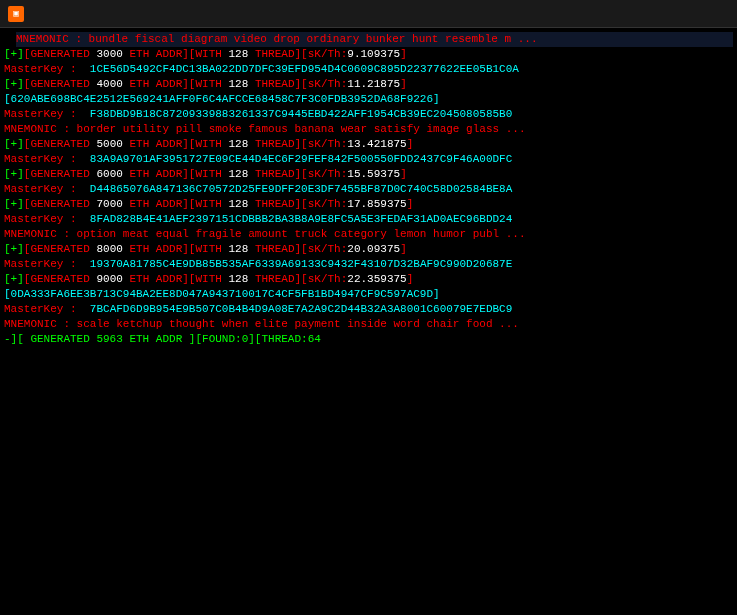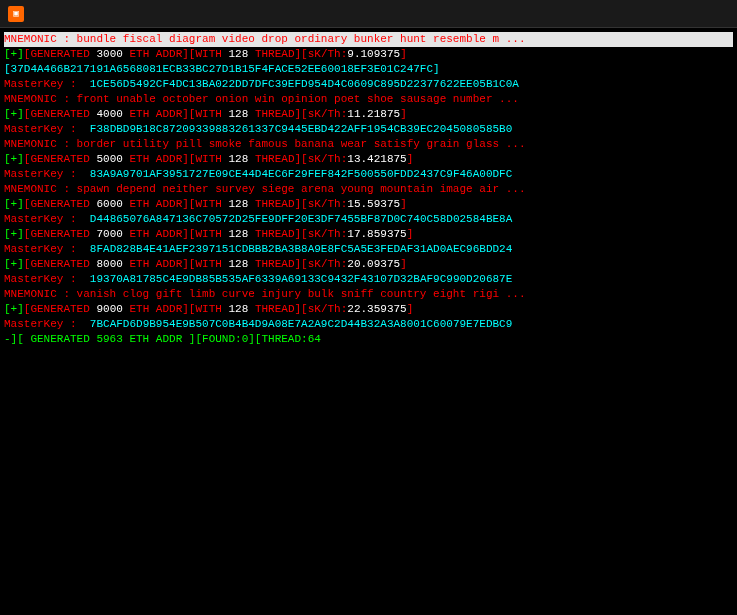--- a/index.html
+++ b/index.html
@@ -67,34 +67,34 @@
 
 <div class="titlebar">
   <div class="titlebar-icon">▣</div>
   <span class="titlebar-title"></span>
   <span class="titlebar-btn"></span>
   <span class="titlebar-btn"></span>
   <span class="titlebar-close"></span>
 </div>
 
 <div class="terminal" id="terminal">
-    <div class="line" style="color: rgb(255, 0, 0); background: #e5e5e5;">MNEMONIC : bundle fiscal diagram video drop ordinary bunker hunt resemble m ...</div>
+    <div class="line" style="color: rgb(255, 0, 0); background: #0f172a; margin-left: 12px;">MNEMONIC : bundle fiscal diagram video drop ordinary bunker hunt resemble m ...</div>
     <div class="line" style="color: rgb(0, 255, 0); background: rgb(0, 0, 0);"><span style="color:#00ff00">[+]</span><span style="color:#ff0000">[GENERATED </span><span style="color:#ffffff">3000</span><span style="color:#ff0000"> ETH ADDR]</span><span style="color:#ff0000">[WITH </span><span style="color:#ffffff">128</span><span style="color:#ff0000"> THREAD]</span><span style="color:#ff0000">[sK/Th:</span><span style="color:#ffffff">9.109375</span><span style="color:#ff0000">]</span></div>
-    <div class="line" style="color: rgb(0, 255, 255); background: rgb(0, 0, 0);">[37D4A466B217191A6568081ECB33BC27D1B15F4FACE52EE60018EF3E01C247FC]</div>
     <div class="line" style="color: rgb(255, 0, 0); background: rgb(0, 0, 0);"><span style="color:#ff0000">MasterKey :</span><span style="color:#00ffff">  1CE56D5492CF4DC13BA022DD7DFC39EFD954D4C0609C895D22377622EE05B1C0A</span></div>
-    <div class="line" style="color: rgb(255, 0, 0); background: rgb(0, 0, 0);">MNEMONIC : front unable october onion win opinion poet shoe sausage number ...</div>
     <div class="line" style="color: rgb(0, 255, 0); background: rgb(0, 0, 0);"><span style="color:#00ff00">[+]</span><span style="color:#ff0000">[GENERATED </span><span style="color:#ffffff">4000</span><span style="color:#ff0000"> ETH ADDR]</span><span style="color:#ff0000">[WITH </span><span style="color:#ffffff">128</span><span style="color:#ff0000"> THREAD]</span><span style="color:#ff0000">[sK/Th:</span><span style="color:#ffffff">11.21875</span><span style="color:#ff0000">]</span></div>
+    <div class="line" style="color: rgb(0, 255, 255); background: rgb(0, 0, 0);">[620ABE698BC4E2512E569241AFF0F6C4AFCCE68458C7F3C0FDB3952DA68F9226]</div>
     <div class="line" style="color: rgb(255, 0, 0); background: rgb(0, 0, 0);"><span style="color:#ff0000">MasterKey :</span><span style="color:#00ffff">  F38DBD9B18C87209339883261337C9445EBD422AFF1954CB39EC2045080585B0</span></div>
-    <div class="line" style="color: rgb(255, 0, 0); background: rgb(0, 0, 0);">MNEMONIC : border utility pill smoke famous banana wear satisfy grain glass ...</div>
+    <div class="line" style="color: rgb(255, 0, 0); background: rgb(0, 0, 0);">MNEMONIC : border utility pill smoke famous banana wear satisfy image glass ...</div>
     <div class="line" style="color: rgb(0, 255, 0); background: rgb(0, 0, 0);"><span style="color:#00ff00">[+]</span><span style="color:#ff0000">[GENERATED </span><span style="color:#ffffff">5000</span><span style="color:#ff0000"> ETH ADDR]</span><span style="color:#ff0000">[WITH </span><span style="color:#ffffff">128</span><span style="color:#ff0000"> THREAD]</span><span style="color:#ff0000">[sK/Th:</span><span style="color:#ffffff">13.421875</span><span style="color:#ff0000">]</span></div>
     <div class="line" style="color: rgb(255, 0, 0); background: rgb(0, 0, 0);"><span style="color:#ff0000">MasterKey :</span><span style="color:#00ffff">  83A9A9701AF3951727E09CE44D4EC6F29FEF842F500550FDD2437C9F46A00DFC</span></div>
-    <div class="line" style="color: rgb(255, 0, 0); background: rgb(0, 0, 0);">MNEMONIC : spawn depend neither survey siege arena young mountain image air ...</div>
     <div class="line" style="color: rgb(0, 255, 0); background: rgb(0, 0, 0);"><span style="color:#00ff00">[+]</span><span style="color:#ff0000">[GENERATED </span><span style="color:#ffffff">6000</span><span style="color:#ff0000"> ETH ADDR]</span><span style="color:#ff0000">[WITH </span><span style="color:#ffffff">128</span><span style="color:#ff0000"> THREAD]</span><span style="color:#ff0000">[sK/Th:</span><span style="color:#ffffff">15.59375</span><span style="color:#ff0000">]</span></div>
     <div class="line" style="color: rgb(255, 0, 0); background: rgb(0, 0, 0);"><span style="color:#ff0000">MasterKey :</span><span style="color:#00ffff">  D44865076A847136C70572D25FE9DFF20E3DF7455BF87D0C740C58D02584BE8A</span></div>
     <div class="line" style="color: rgb(0, 255, 0); background: rgb(0, 0, 0);"><span style="color:#00ff00">[+]</span><span style="color:#ff0000">[GENERATED </span><span style="color:#ffffff">7000</span><span style="color:#ff0000"> ETH ADDR]</span><span style="color:#ff0000">[WITH </span><span style="color:#ffffff">128</span><span style="color:#ff0000"> THREAD]</span><span style="color:#ff0000">[sK/Th:</span><span style="color:#ffffff">17.859375</span><span style="color:#ff0000">]</span></div>
     <div class="line" style="color: rgb(255, 0, 0); background: rgb(0, 0, 0);"><span style="color:#ff0000">MasterKey :</span><span style="color:#00ffff">  8FAD828B4E41AEF2397151CDBBB2BA3B8A9E8FC5A5E3FEDAF31AD0AEC96BDD24</span></div>
+    <div class="line" style="color: rgb(255, 0, 0); background: rgb(0, 0, 0);">MNEMONIC : option meat equal fragile amount truck category lemon humor publ ...</div>
     <div class="line" style="color: rgb(0, 255, 0); background: rgb(0, 0, 0);"><span style="color:#00ff00">[+]</span><span style="color:#ff0000">[GENERATED </span><span style="color:#ffffff">8000</span><span style="color:#ff0000"> ETH ADDR]</span><span style="color:#ff0000">[WITH </span><span style="color:#ffffff">128</span><span style="color:#ff0000"> THREAD]</span><span style="color:#ff0000">[sK/Th:</span><span style="color:#ffffff">20.09375</span><span style="color:#ff0000">]</span></div>
     <div class="line" style="color: rgb(255, 0, 0); background: rgb(0, 0, 0);"><span style="color:#ff0000">MasterKey :</span><span style="color:#00ffff">  19370A81785C4E9DB85B535AF6339A69133C9432F43107D32BAF9C990D20687E</span></div>
-    <div class="line" style="color: rgb(255, 0, 0); background: rgb(0, 0, 0);">MNEMONIC : vanish clog gift limb curve injury bulk sniff country eight rigi ...</div>
     <div class="line" style="color: rgb(0, 255, 0); background: rgb(0, 0, 0);"><span style="color:#00ff00">[+]</span><span style="color:#ff0000">[GENERATED </span><span style="color:#ffffff">9000</span><span style="color:#ff0000"> ETH ADDR]</span><span style="color:#ff0000">[WITH </span><span style="color:#ffffff">128</span><span style="color:#ff0000"> THREAD]</span><span style="color:#ff0000">[sK/Th:</span><span style="color:#ffffff">22.359375</span><span style="color:#ff0000">]</span></div>
+    <div class="line" style="color: rgb(0, 255, 255); background: rgb(0, 0, 0);">[0DA333FA6EE3B713C94BA2EE8D047A943710017C4CF5FB1BD4947CF9C597AC9D]</div>
     <div class="line" style="color: rgb(255, 0, 0); background: rgb(0, 0, 0);"><span style="color:#ff0000">MasterKey :</span><span style="color:#00ffff">  7BCAFD6D9B954E9B507C0B4B4D9A08E7A2A9C2D44B32A3A8001C60079E7EDBC9</span></div>
+    <div class="line" style="color: rgb(255, 0, 0); background: rgb(0, 0, 0);">MNEMONIC : scale ketchup thought when elite payment inside word chair food ...</div>
     <div class="line" style="color: rgb(0, 255, 0); background: rgb(0, 0, 0);">-][ GENERATED 5963 ETH ADDR ][FOUND:0][THREAD:64</div>
   </div>
 
 </body></html>

